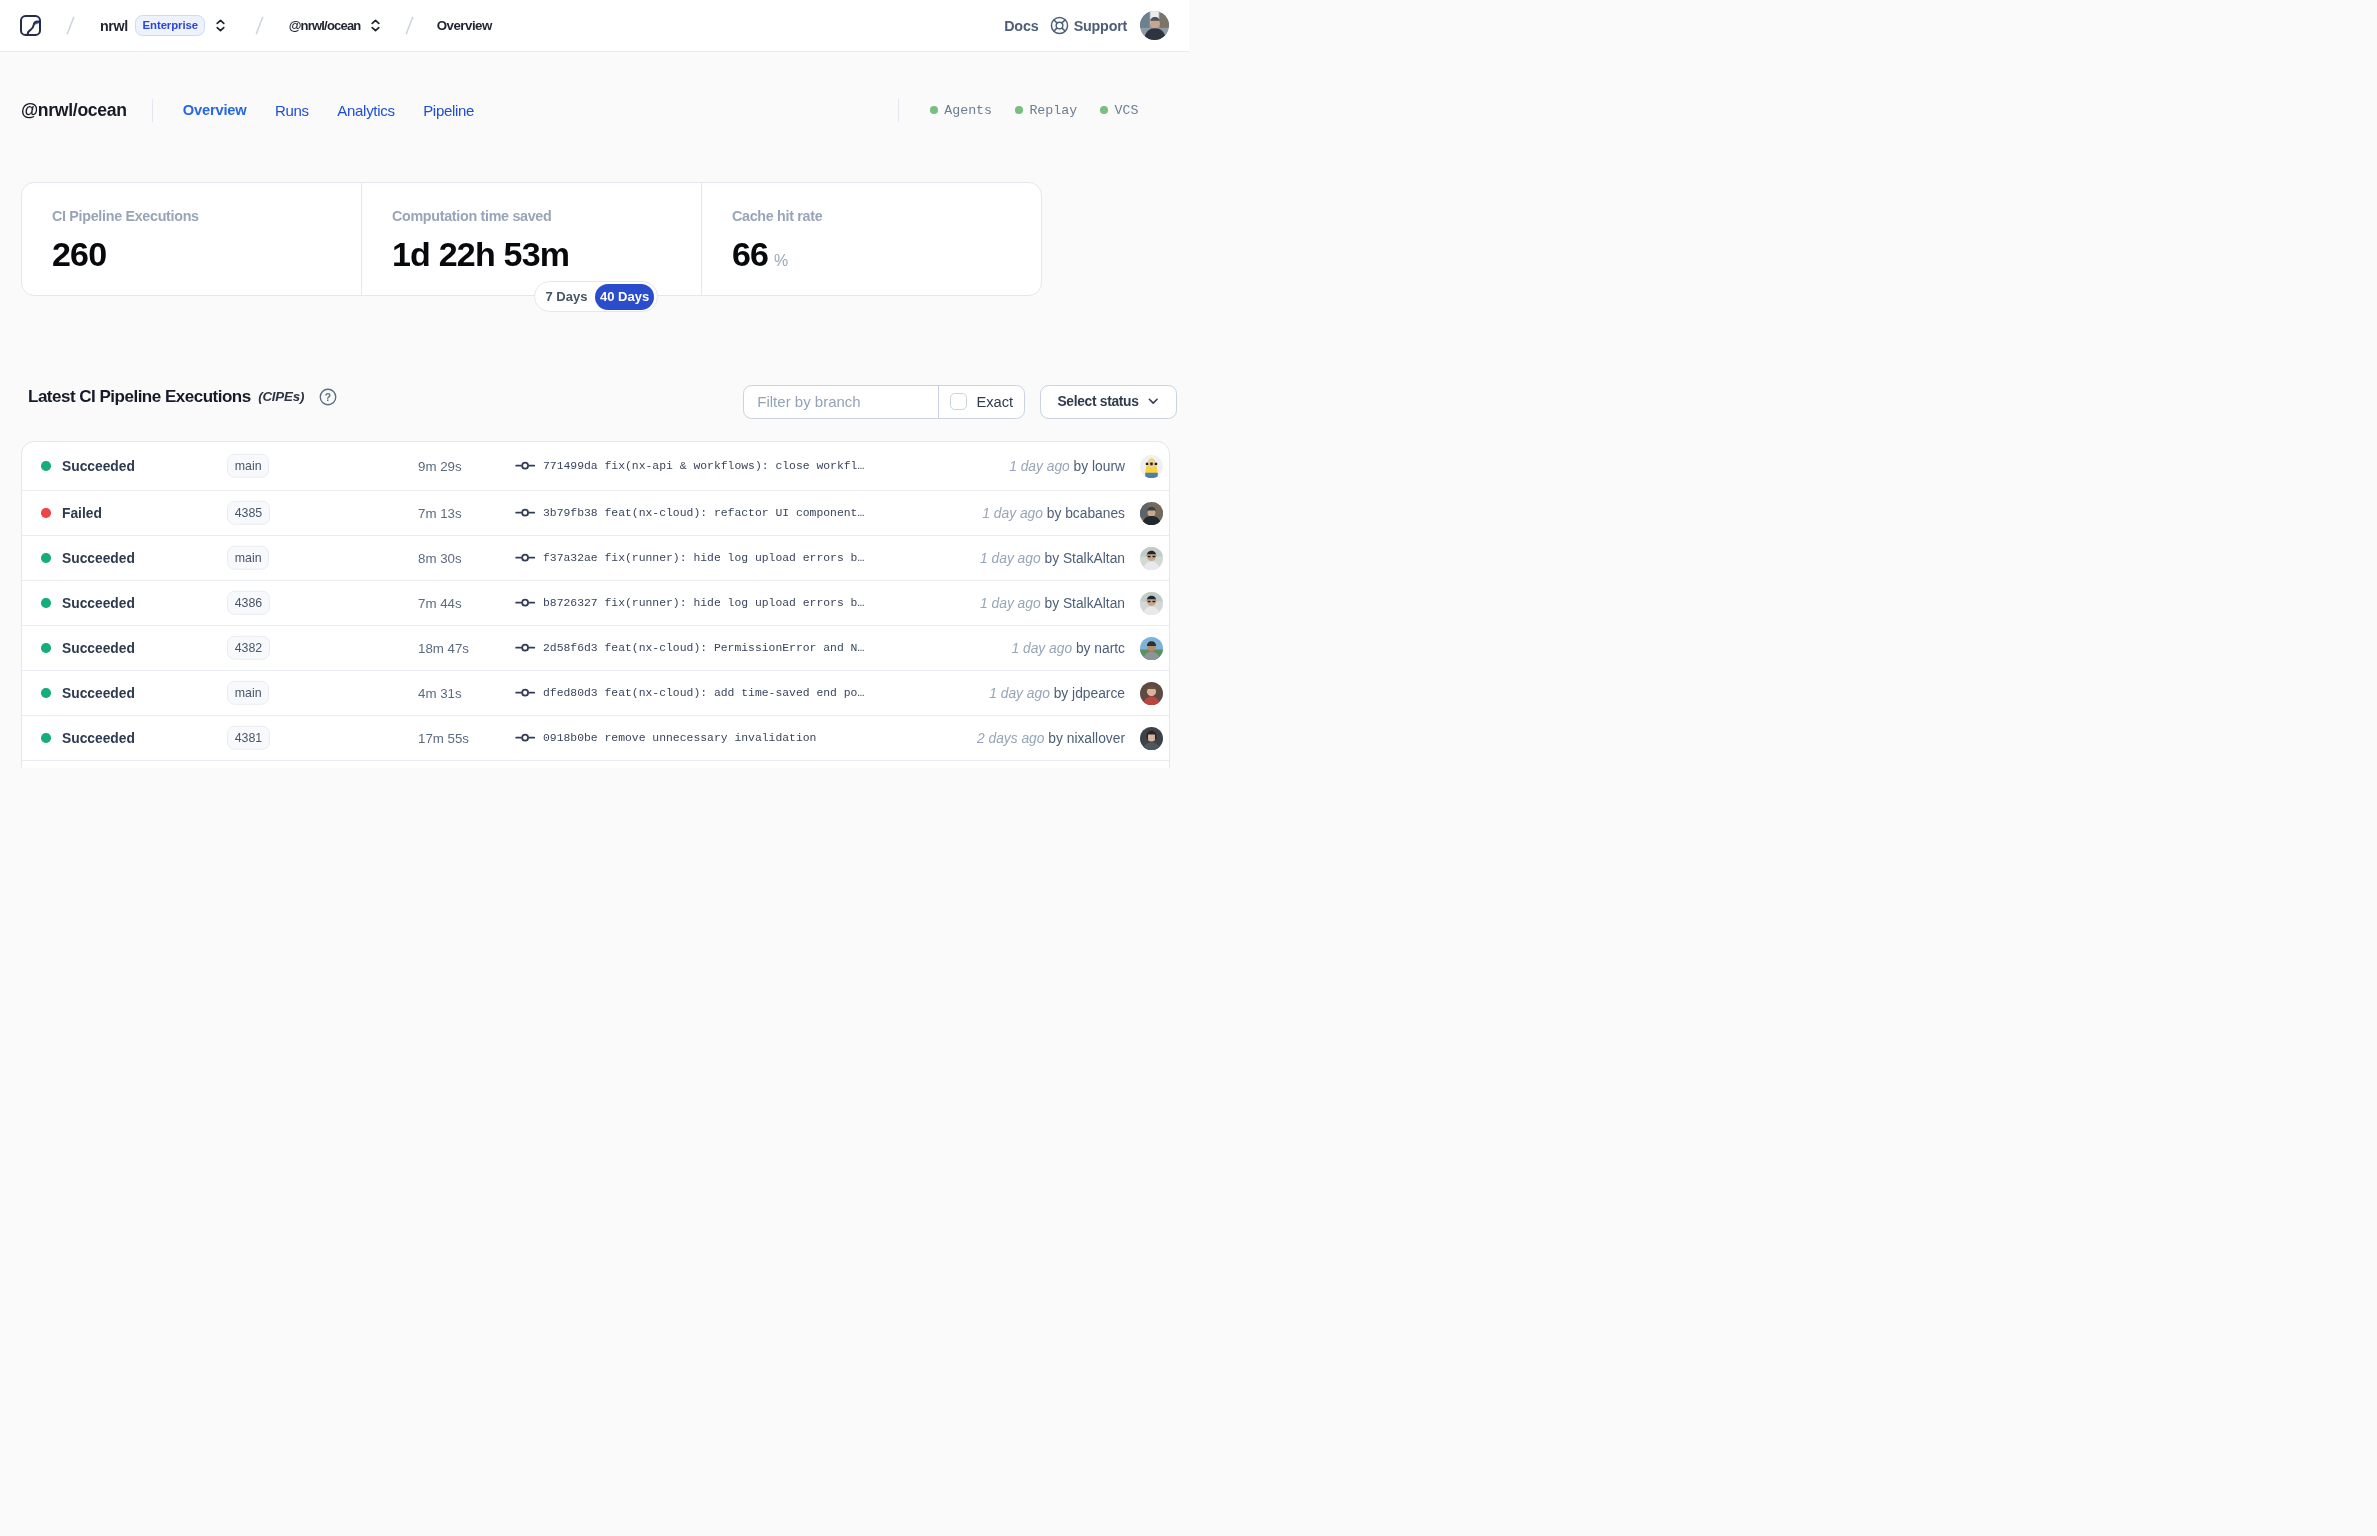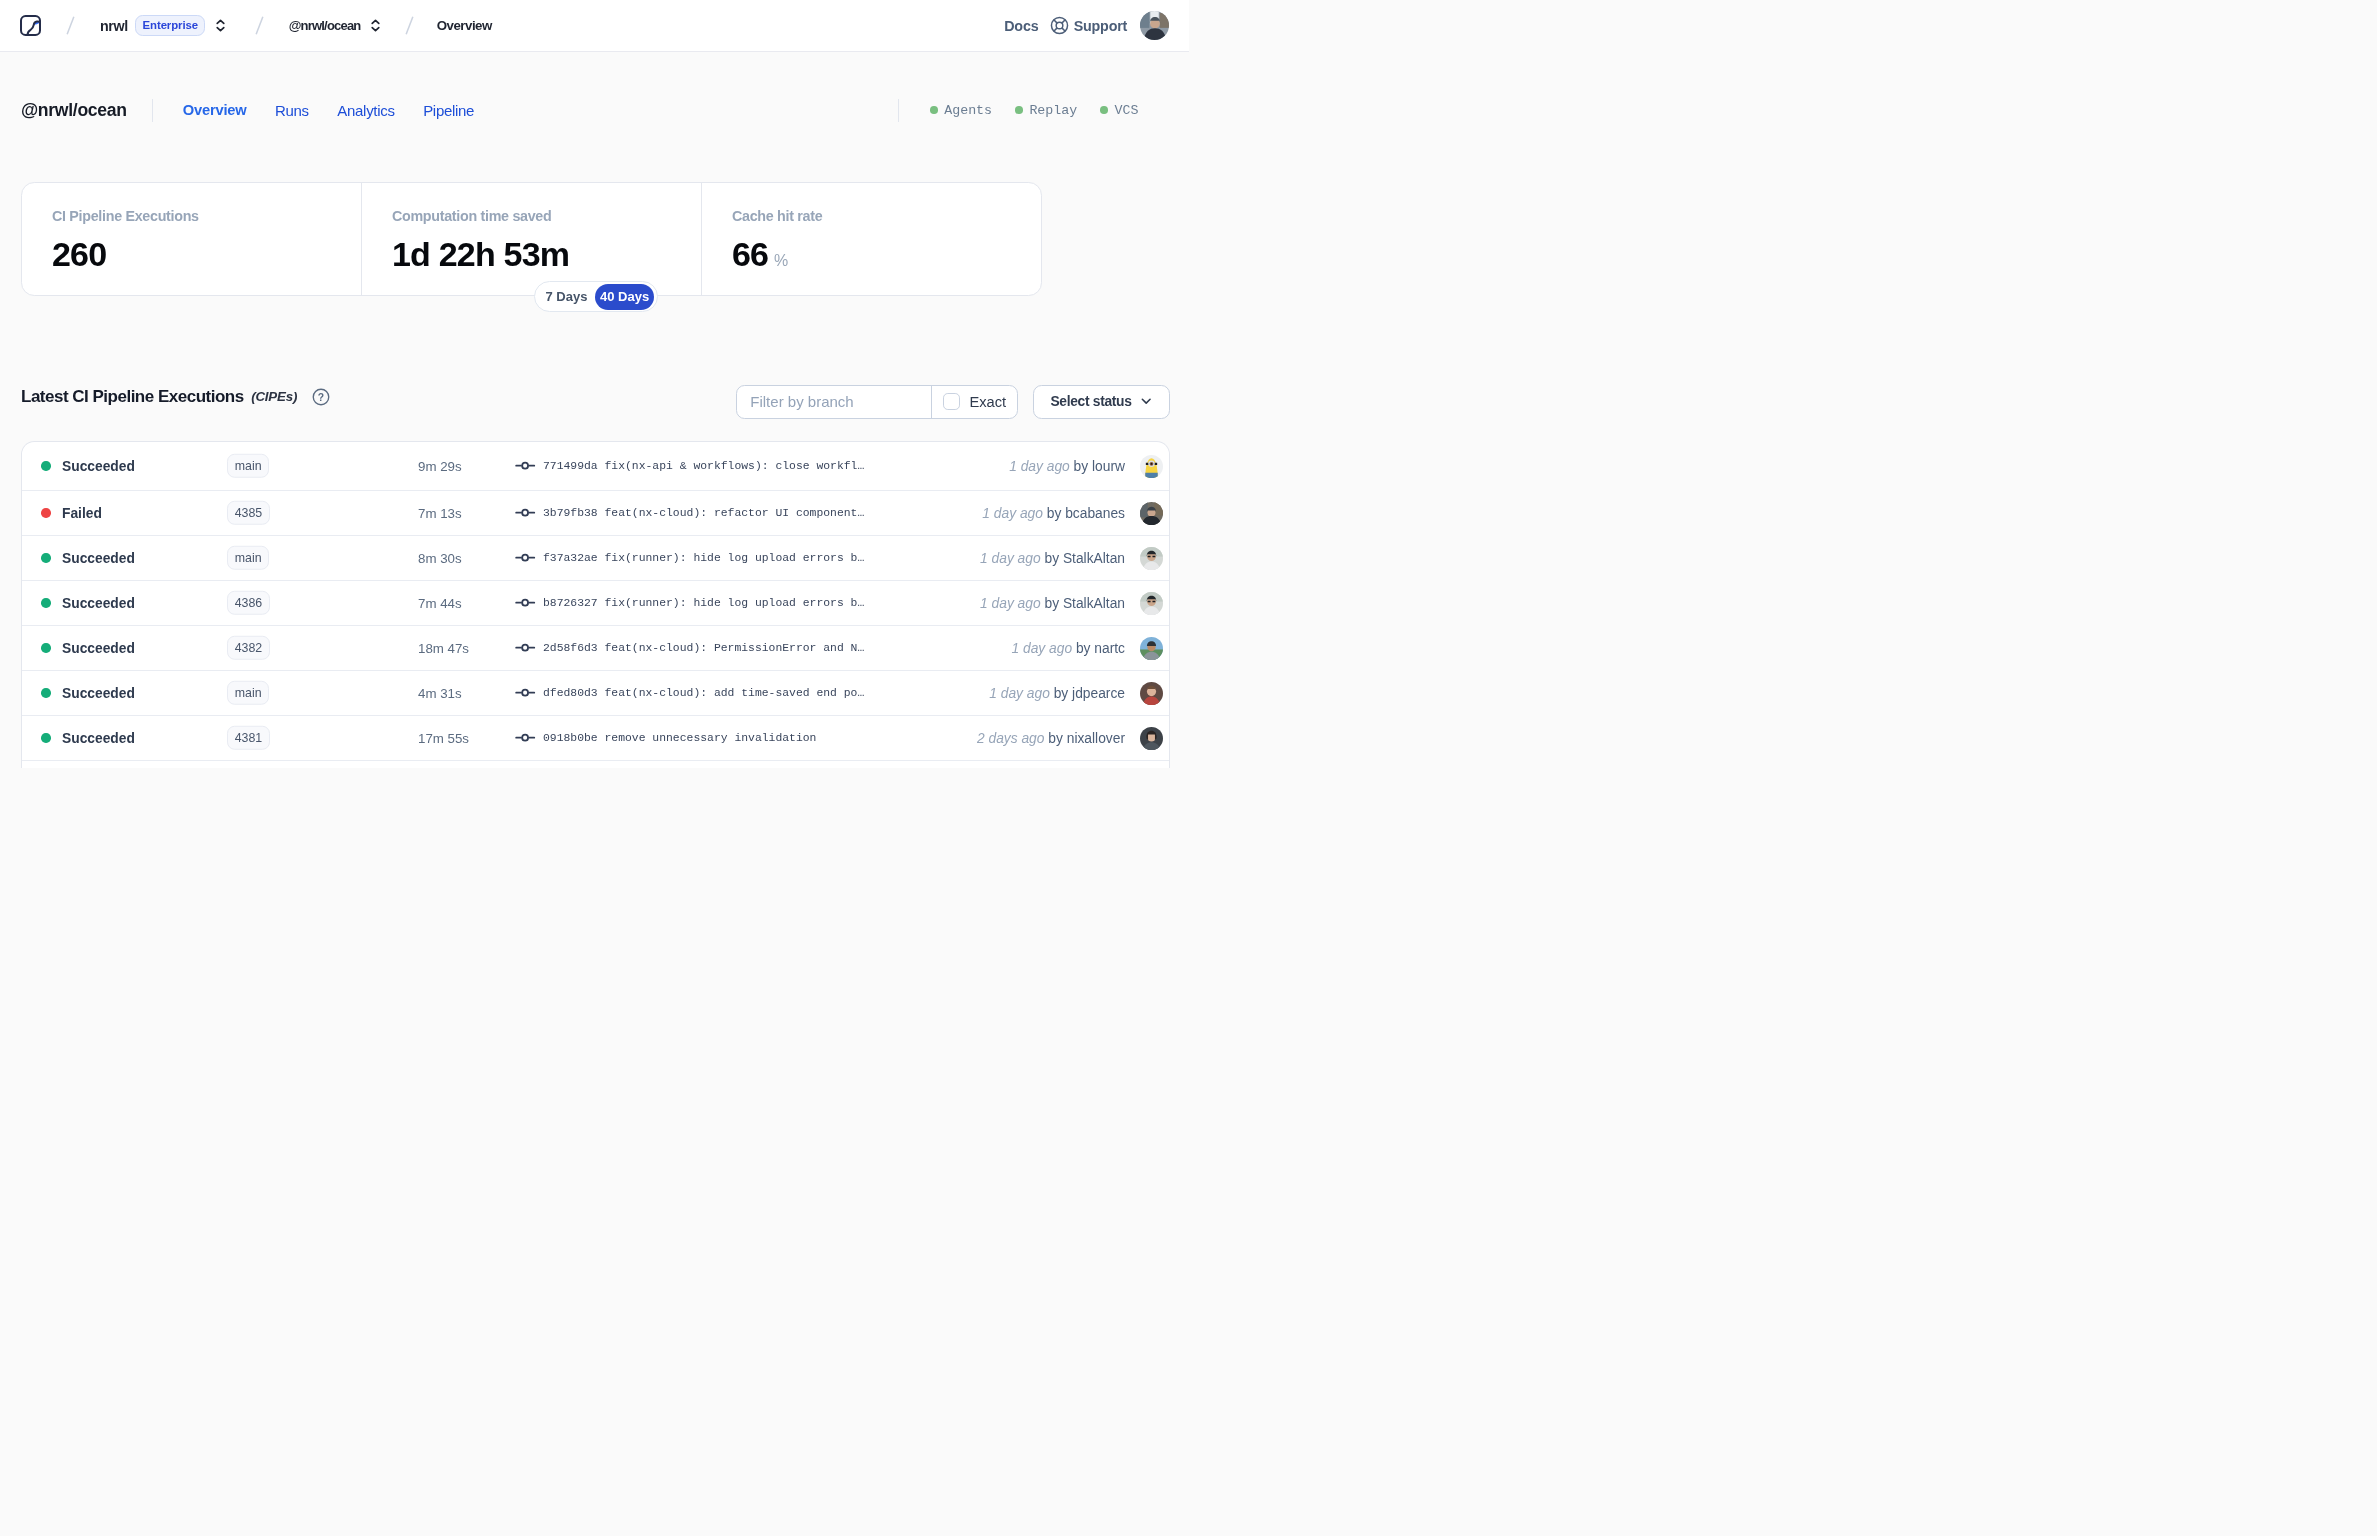--- a/index.html
+++ b/index.html
@@ -35,21 +35,21 @@
   .stat-label { font-size:14.3px; font-weight:700; color:#97a5b8; letter-spacing:-0.3px; white-space:nowrap; }
   .stat-num { margin-top:11.4px; font-size:34px; font-weight:700; color:#07090d; letter-spacing:-0.8px; }
   .pct { font-size:16px; font-weight:400; color:#9aa7b8; letter-spacing:0; margin-left:5.7px; }
 
   .toggle { position:absolute; top:281px; left:534px; width:124px; height:31px; background:#fff;
             border:1px solid #e2e8f0; border-radius:16px; display:flex; align-items:center; padding:0 2.9px; }
   .tg7 { flex:1; text-align:center; font-size:13px; font-weight:700; color:#475569; }
   .tg30 { width:59px; height:26px; background:#2b4ccc; border-radius:13.3px; color:#fff; font-size:13px;
           font-weight:700; display:flex; align-items:center; justify-content:center; }
 
-  .filterrow { position:absolute; top:377px; left:21px; width:1149px; height:38px; }
+  .filterrow { position:absolute; top:377px; left:28px; width:1149px; height:38px; }
   .h2wrap { position:absolute; left:0; top:9.5px; display:flex; align-items:center; }
   .h2 { font-size:17px; font-weight:700; color:#151b29; letter-spacing:-0.5px; }
   .cipes { font-size:13.3px; font-style:italic; font-weight:700; color:#2c3342; margin-left:7.6px; letter-spacing:-0.2px; }
   .qmark { margin-left:15px; }
   .fgroup { position:absolute; left:715px; top:7.6px; width:282px; height:34px; background:#fff;
             border:1px solid #c9d2e0; border-radius:8.6px; display:flex; align-items:center; }
   .finput { flex:0 0 195px; padding-left:13.3px; font-size:15px; color:#94a3b8; border-right:1px solid #c9d2e0;
             height:100%; display:flex; align-items:center; }
   .fexact { flex:1; display:flex; align-items:center; justify-content:center; gap:9.5px; font-size:14.7px; color:#303b4e; }
   .chk { width:17px; height:17px; border:1px solid #c9d2e0; border-radius:4.8px; background:#fff; }

